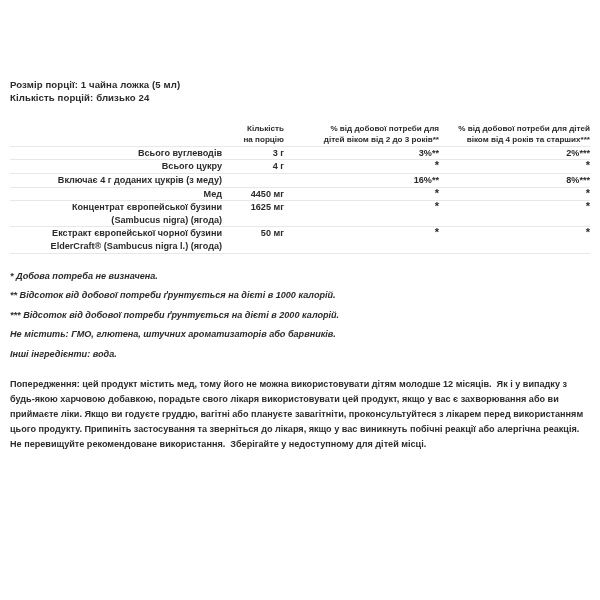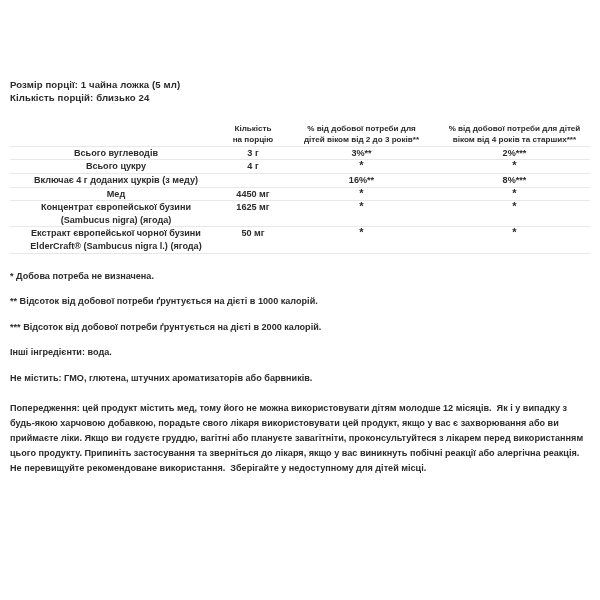--- a/index.html
+++ b/index.html
@@ -47,21 +47,21 @@
   }
   .facts-table col.c-name   { width: 212px; }
   .facts-table col.c-amount { width: 62px; }
   .facts-table col.c-dv1    { width: 155px; }
   .facts-table col.c-dv2    { width: 151px; }
 
   .facts-table th,
   .facts-table td {
     padding: 0;
     vertical-align: top;
-    text-align: center;
+    text-align: right;
   }
 
   thead th {
     font-size: 8.1px;
     font-weight: 700;
     line-height: 11.4px;
     color: #2b2b2b;
     padding-bottom: 7px;
     vertical-align: bottom;
   }
@@ -82,29 +82,30 @@
     border-bottom: 1px solid #e8e8e8;
   }
   td.cell-star {
     font-size: 11px;
     line-height: 10px;
   }
 
   
   .footnotes {
     margin-top: 16px;
+    font-style: italic;
   }
   .footnote {
     font-size: 9.1px;
     font-weight: 700;
     line-height: 12.6px;
     color: #2b2b2b;
   }
   .footnote + .footnote {
-    margin-top: 13px;
+    margin-top: 7px;
   }
 
   
   .warning {
     margin-top: 16px;
     font-size: 9.1px;
     font-weight: 700;
     line-height: 15.2px;
     color: #2b2b2b;
     width: 578px;
@@ -205,19 +206,19 @@
         <td class="cell-star">*</td>
       </tr>
 
     </tbody>
   </table>
 
   <div class="footnotes">
     <div class="footnote">* Добова потреба не визначена.</div>
     <div class="footnote">** Відсоток від добової потреби ґрунтується на дієті в 1000 калорій.</div>
     <div class="footnote">*** Відсоток від добової потреби ґрунтується на дієті в 2000 калорій.</div>
+    <div class="footnote">Не містить: ГМО, глютена, штучних ароматизаторів або барвників.</div>
     <div class="footnote">Інші інгредієнти: вода.</div>
-    <div class="footnote">Не містить: ГМО, глютена, штучних ароматизаторів або барвників.</div>
   </div>
 
   <div class="warning">Попередження: цей продукт містить мед, тому його не можна використовувати дітям молодше 12 місяців.  Як і у випадку з будь-якою харчовою добавкою, порадьте свого лікаря використовувати цей продукт, якщо у вас є захворювання або ви приймаєте ліки. Якщо ви годуєте груддю, вагітні або плануєте завагітніти, проконсультуйтеся з лікарем перед використанням цього продукту. Припиніть застосування та зверніться до лікаря, якщо у вас виникнуть побічні реакції або алергічна реакція. Не перевищуйте рекомендоване використання.  Зберігайте у недоступному для дітей місці.</div>
 
 </div>
 
 </body></html>

